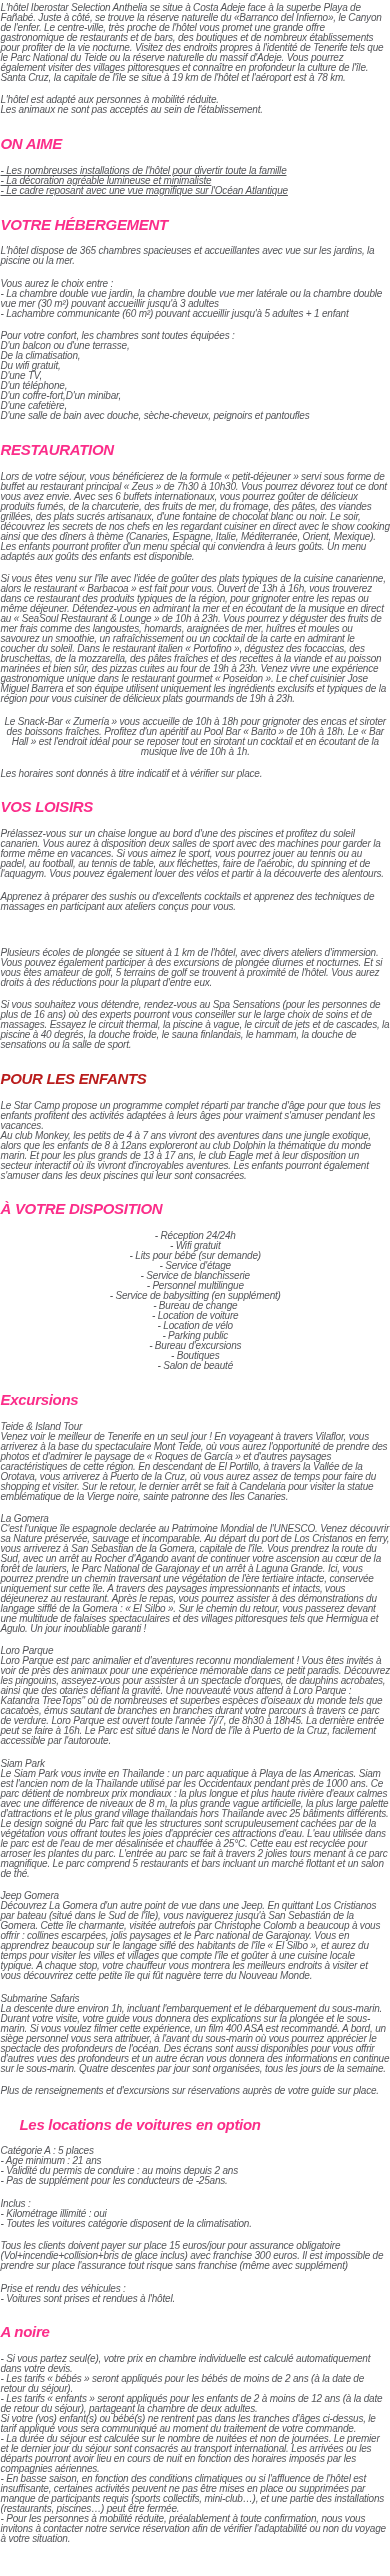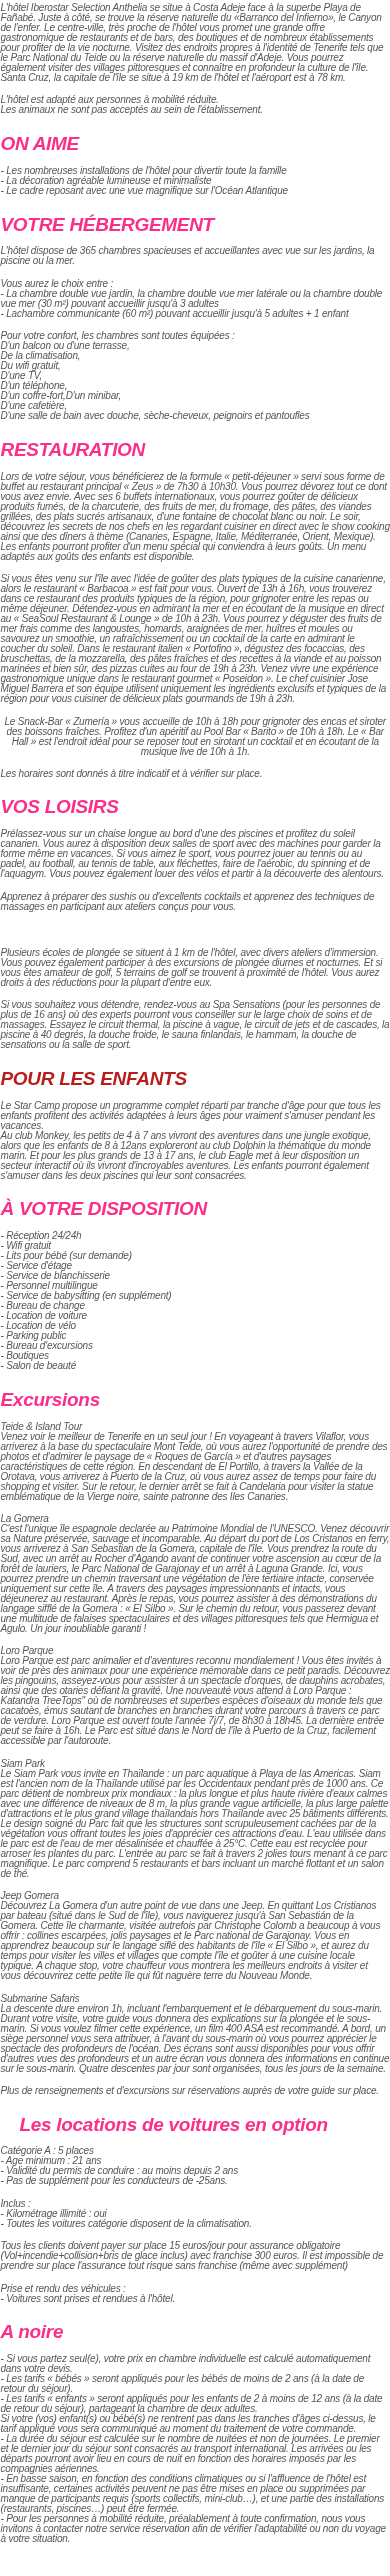--- a/index.html
+++ b/index.html
@@ -20,38 +20,38 @@
   p.body-text {
     margin: 0 0 12.4px 0;
     font-size: 10px;
     line-height: 10px;
     letter-spacing: -0.2px;
     color: #55565a;
     white-space: pre-line;
   }
   h2.section-heading {
     margin: 19.6px 0 12.4px 0;
-    font-size: 19px;
+    font-size: 15px;
     line-height: 18.5px;
     font-weight: 700;
     font-style: italic;
     letter-spacing: -0.3px;
     color: #fb2e8a;
     white-space: pre-line;
   }
 </style>
 </head>
 <body style="background: rgb(255, 255, 255);">
 
 <main>
     <p class="body-text" style="color: rgb(85, 86, 90);">L'hôtel Iberostar Selection Anthelia se situe à Costa Adeje face à la superbe Playa de Fañabé. Juste à côté, se trouve la réserve naturelle du «Barranco del Infierno», le Canyon de l'enfer. Le centre-ville, très proche de l'hôtel vous promet une grande offre gastronomique de restaurants et de bars, des boutiques et de nombreux établissements pour profiter de la vie nocturne. Visitez des endroits propres à l'identité de Tenerife tels que le Parc National du Teide ou la réserve naturelle du massif d'Adeje. Vous pourrez également visiter des villages pittoresques et connaître en profondeur la culture de l'île. Santa Cruz, la capitale de l'île se situe à 19 km de l'hôtel et l'aéroport est à 78 km.</p>
     <p class="body-text" style="color: rgb(85, 86, 90);">L'hôtel est adapté aux personnes à mobilité réduite.
 Les animaux ne sont pas acceptés au sein de l'établissement.</p>
     <h2 class="section-heading" style="color: rgb(251, 46, 138);">ON AIME</h2>
-    <p class="body-text" style="color: rgb(85, 86, 90);">- Les nombreuses installations de l'hôtel pour divertir toute la famille
+    <p class="body-text" style="color: rgb(85, 86, 90); text-decoration: underline;">- Les nombreuses installations de l'hôtel pour divertir toute la famille
 - La décoration agréable lumineuse et minimaliste
 - Le cadre reposant avec une vue magnifique sur l'Océan Atlantique</p>
     <h2 class="section-heading" style="color: rgb(251, 46, 138);">VOTRE HÉBERGEMENT</h2>
     <p class="body-text" style="color: rgb(85, 86, 90);">L'hôtel dispose de 365 chambres spacieuses et accueillantes avec vue sur les jardins, la piscine ou la mer.</p>
     <p class="body-text" style="color: rgb(85, 86, 90);">Vous aurez le choix entre :
 - La chambre double vue jardin, la chambre double vue mer latérale ou la chambre double vue mer (30 m²) pouvant accueillir jusqu'à 3 adultes
 - Lachambre communicante (60 m²) pouvant accueillir jusqu'à 5 adultes + 1 enfant</p>
     <p class="body-text" style="color: rgb(85, 86, 90);">Pour votre confort, les chambres sont toutes équipées :
 D'un balcon ou d'une terrasse,
 De la climatisation,
@@ -68,21 +68,21 @@
     <p class="body-text" style="color: rgb(85, 86, 90);">Les horaires sont donnés à titre indicatif et à vérifier sur place.</p>
     <h2 class="section-heading" style="color: rgb(251, 46, 138);">VOS LOISIRS</h2>
     <p class="body-text" style="color: rgb(85, 86, 90);">Prélassez-vous sur un chaise longue au bord d'une des piscines et profitez du soleil canarien. Vous aurez à disposition deux salles de sport avec des machines pour garder la forme même en vacances. Si vous aimez le sport, vous pourrez jouer au tennis ou au padel, au football, au tennis de table, aux fléchettes, faire de l'aérobic, du spinning et de l'aquagym. Vous pouvez également louer des vélos et partir à la découverte des alentours.</p>
     <p class="body-text" style="color: rgb(85, 86, 90);">Apprenez à préparer des sushis ou d'excellents cocktails et apprenez des techniques de massages en participant aux ateliers conçus pour vous.</p>
     <p class="body-text" style="color: rgb(85, 86, 90); margin-top: 36px;">Plusieurs écoles de plongée se situent à 1 km de l'hôtel, avec divers ateliers d'immersion. Vous pouvez également participer à des excursions de plongée diurnes et nocturnes. Et si vous êtes amateur de golf, 5 terrains de golf se trouvent à proximité de l'hôtel. Vous aurez droits à des réductions pour la plupart d'entre eux.</p>
     <p class="body-text" style="color: rgb(85, 86, 90);">Si vous souhaitez vous détendre, rendez-vous au Spa Sensations (pour les personnes de plus de 16 ans) où des experts pourront vous conseiller sur le large choix de soins et de massages. Essayez le circuit thermal, la piscine à vague, le circuit de jets et de cascades, la piscine à 40 degrés, la douche froide, le sauna finlandais, le hammam, la douche de sensations ou la salle de sport.</p>
     <h2 class="section-heading" style="color: #b91c1c;">POUR LES ENFANTS</h2>
     <p class="body-text" style="color: rgb(85, 86, 90);">Le Star Camp propose un programme complet réparti par tranche d'âge pour que tous les enfants profitent des activités adaptées à leurs âges pour vraiment s'amuser pendant les vacances.
 Au club Monkey, les petits de 4 à 7 ans vivront des aventures dans une jungle exotique, alors que les enfants de 8 à 12ans exploreront au club Dolphin la thématique du monde marin. Et pour les plus grands de 13 à 17 ans, le club Eagle met à leur disposition un secteur interactif où ils vivront d'incroyables aventures. Les enfants pourront également s'amuser dans les deux piscines qui leur sont consacrées.</p>
     <h2 class="section-heading" style="color: rgb(251, 46, 138);">À VOTRE DISPOSITION</h2>
-    <p class="body-text" style="color: rgb(85, 86, 90);">- Réception 24/24h
+    <p class="body-text" style="color: rgb(85, 86, 90); text-align: center;">- Réception 24/24h
 - Wifi gratuit
 - Lits pour bébé (sur demande)
 - Service d'étage
 - Service de blanchisserie
 - Personnel multilingue
 - Service de babysitting (en supplément)
 - Bureau de change
 - Location de voiture
 - Location de vélo
 - Parking public

